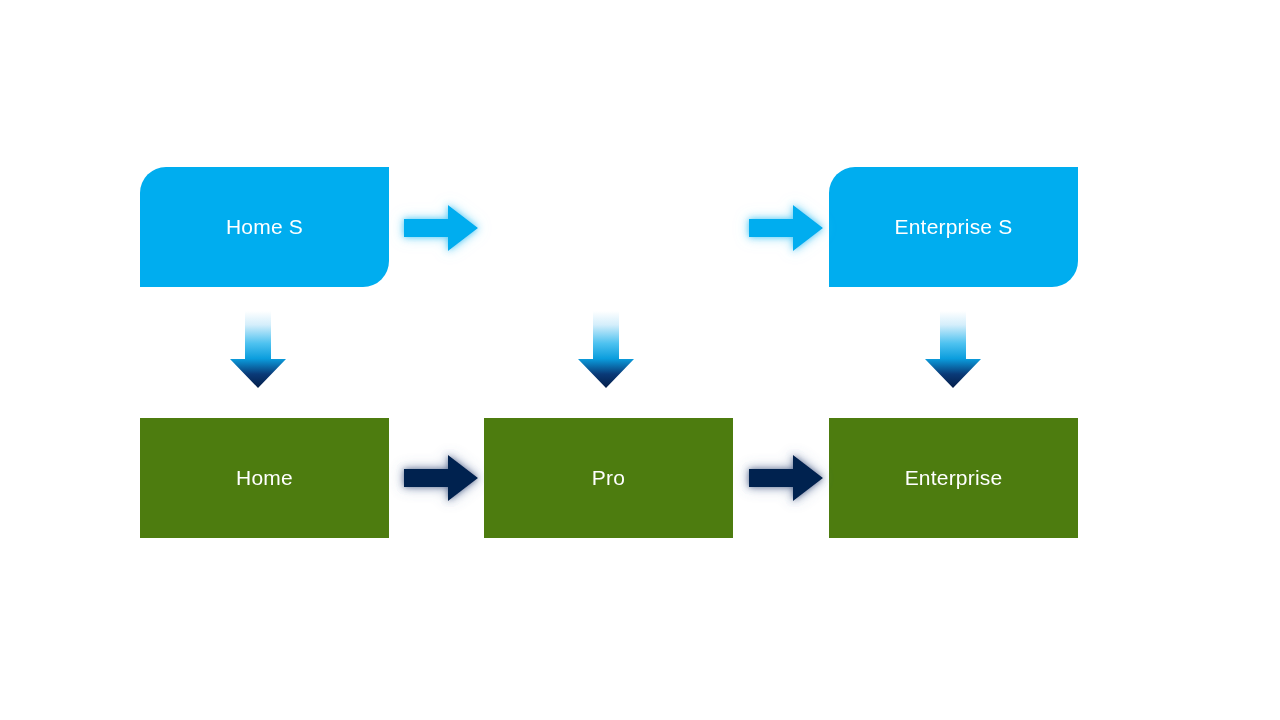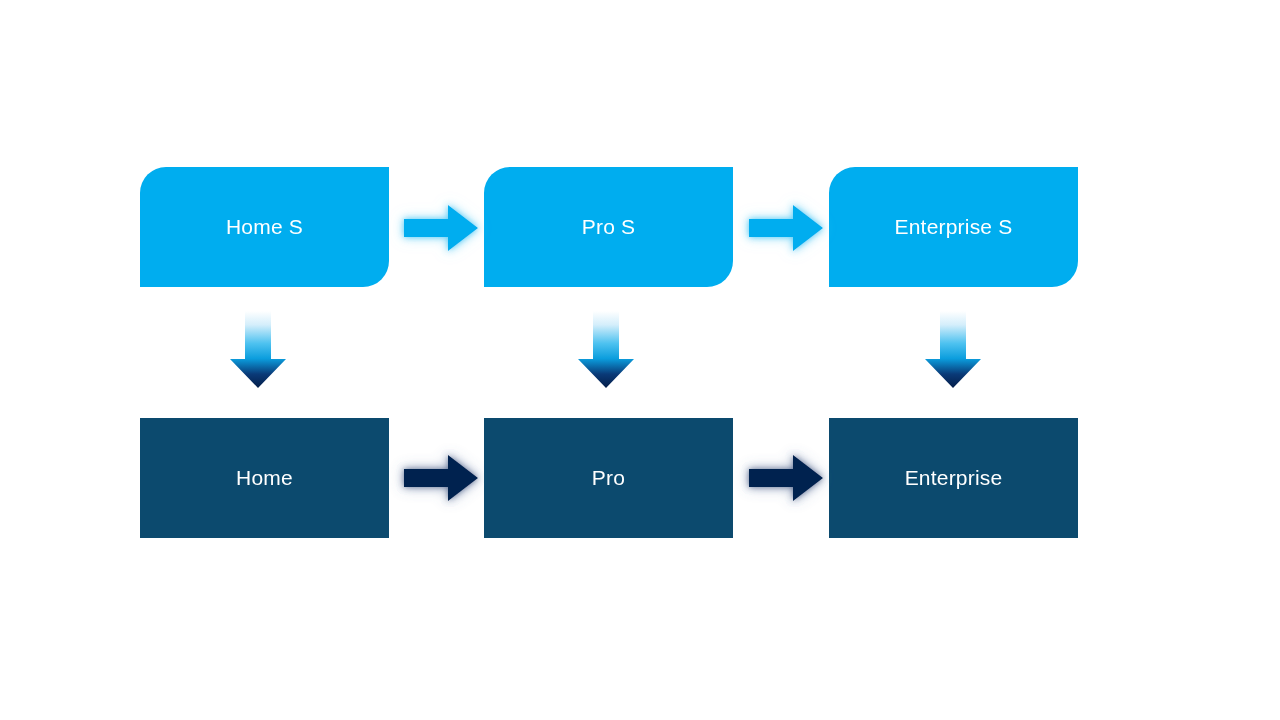--- a/index.html
+++ b/index.html
@@ -50,21 +50,21 @@
     top: 167px;
     background: #00adef;
     border-radius: 26px 0 26px 0;
   }
 
   
   .node-bottom {
     width: 249px;
     height: 120px;
     top: 418px;
-    background: #0c4a6e;
+    background: #4d7c0f;
     border-radius: 0;
   }
 
   .col-1 { left: 140px; }
   .col-2 { left: 484px; }
   .col-3 { left: 829px; justify-content: center; }
 
   
   .h-arrow {
     position: absolute;
@@ -103,23 +103,20 @@
 </style>
 </head>
 <body>
 
 <div id="canvas">
 
   <div class="node node-top col-1">
     <span class="node-label">Home S</span>
   </div>
 
-  <div class="node node-top col-2">
-    <span class="node-label">Pro S</span>
-  </div>
 
   <div class="node node-top col-3">
     <span class="node-label">Enterprise S</span>
   </div>
 
   <div class="h-arrow h-arrow-1">
     <svg viewBox="0 0 74 48" xmlns="http://www.w3.org/2000/svg">
       <defs>
         <filter id="glowCyanA" x="-60%" y="-60%" width="220%" height="220%">
           <feDropShadow dx="0" dy="0" stdDeviation="3.2" flood-color="#4fc9f5" flood-opacity="0.95"></feDropShadow>

